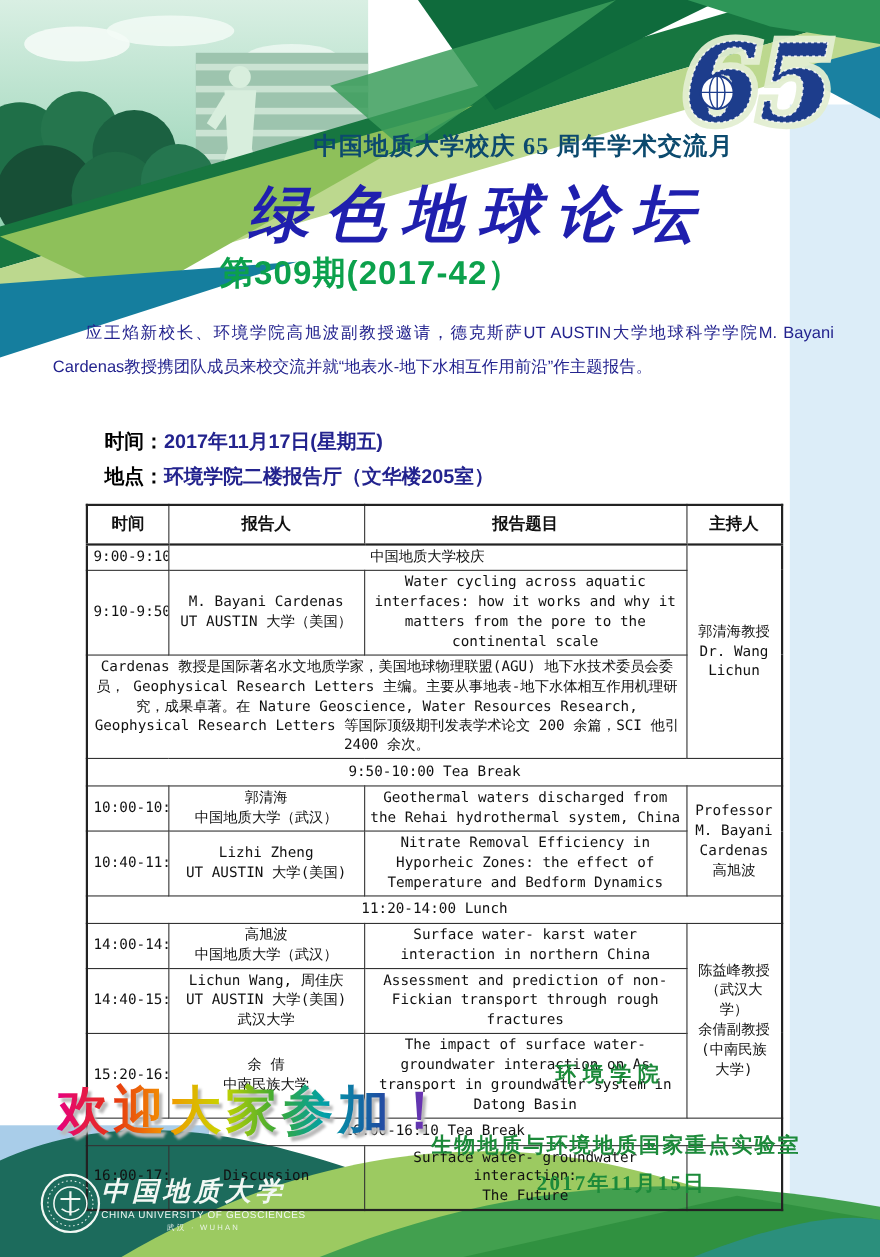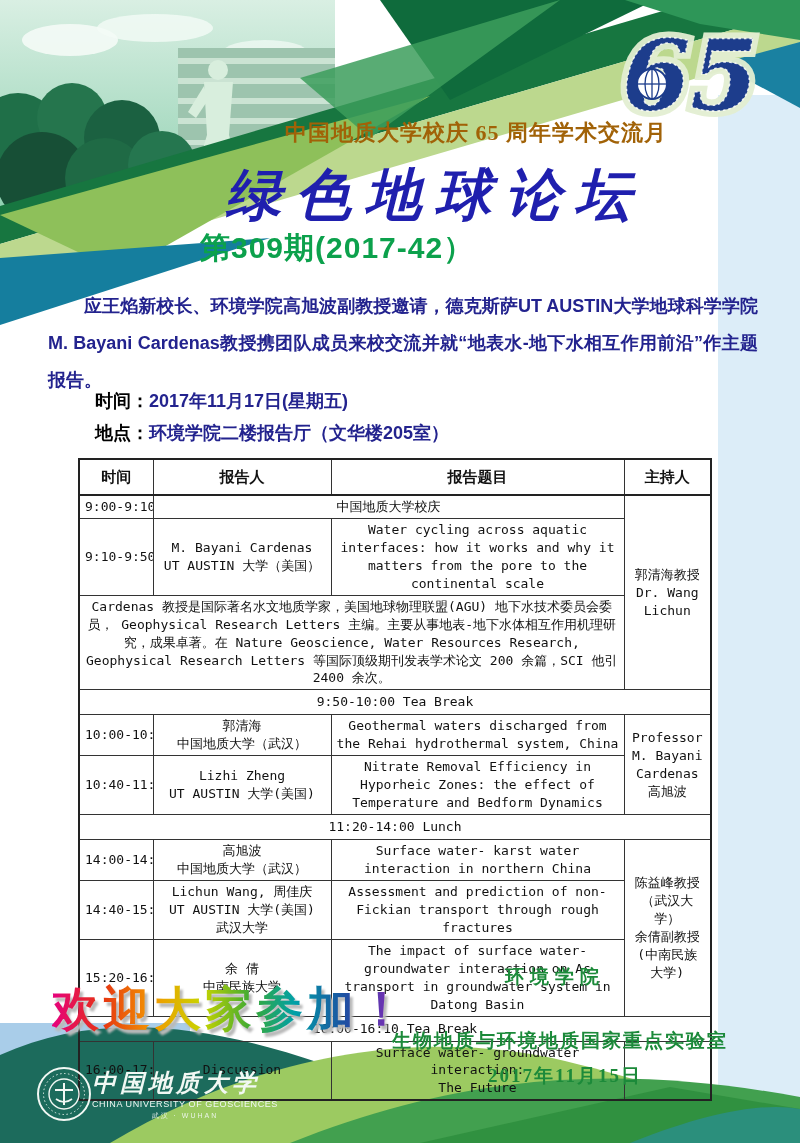--- a/index.html
+++ b/index.html
@@ -12,35 +12,35 @@
   .blue-strip{position:absolute;top:95px;right:0;width:82px;bottom:0;background:#dcedf8;}
   
   .header-art{position:absolute;top:0;left:0;z-index:2;}
   
   .hills{position:absolute;bottom:0;left:0;z-index:2;}
 
   .content{position:absolute;inset:0;z-index:3;}
 
   .anniversary{
     position:absolute;left:285px;top:118px;width:450px;
-    color:#a16207;font-weight:bold;font-size:22px;letter-spacing:1px;
+    color:#0c4a6e;font-weight:bold;font-size:22px;letter-spacing:1px;
     font-family:"Liberation Serif",serif;white-space:nowrap;
   }
   .main-title{
     position:absolute;left:200px;top:158px;width:470px;text-align:center;
     color:#1f1fae;font-size:56px;font-weight:bold;font-style:italic;
     letter-spacing:14px;font-family:Liberation Sans, sans-serif;white-space:nowrap;
   }
   .issue{
     position:absolute;left:200px;top:228px;width:470px;text-align:left;
     color:#0ca14c;font-size:30px;font-weight:bold;letter-spacing:1px;white-space:nowrap;
   }
   .intro-par{
     position:absolute;left:48px;top:288px;width:710px;
-    color:#23238e;font-weight:bold;font-size:18px;line-height:2.05;
+    color:#23238e;font-weight:normal;font-size:15px;line-height:2.05;
     text-indent:2em;text-align:justify;
   }
   .meta-line{position:absolute;left:95px;font-size:18px;font-weight:bold;white-space:nowrap;}
   .meta-line .lbl{color:#000000;}
   .meta-line .val{color:#23238e;}
   .meta-time{top:389px;}
   .meta-place{top:421px;}
 
   table.schedule{
     position:absolute;left:78px;top:458px;width:632px;

